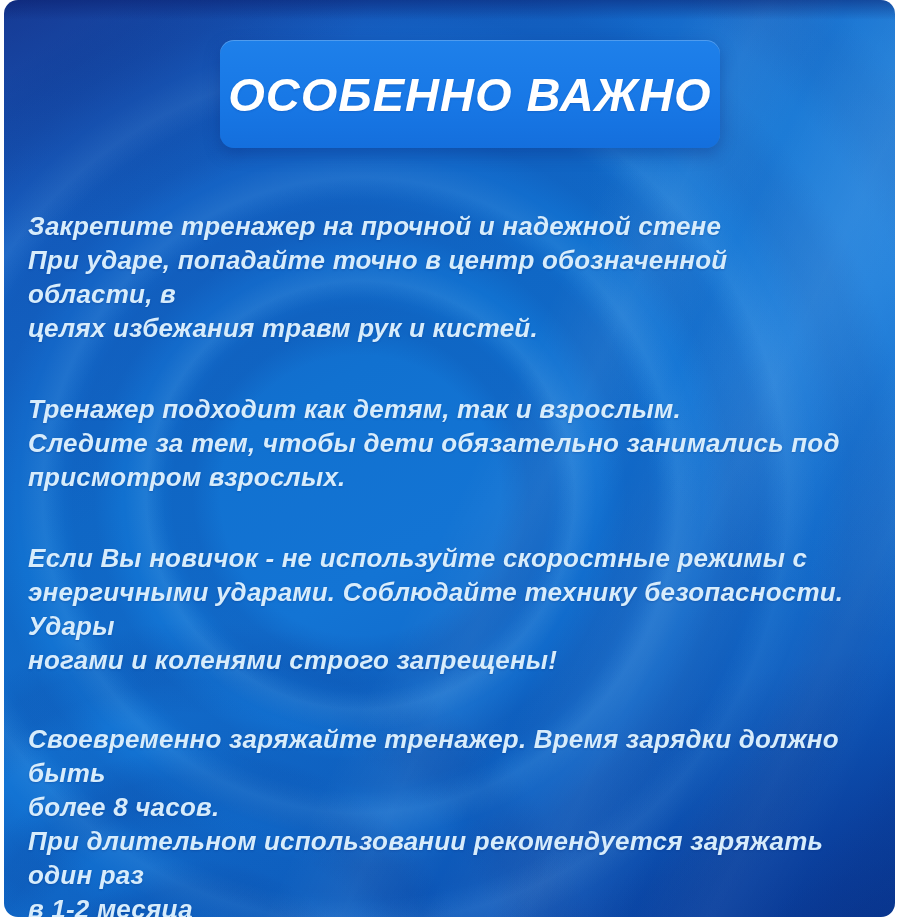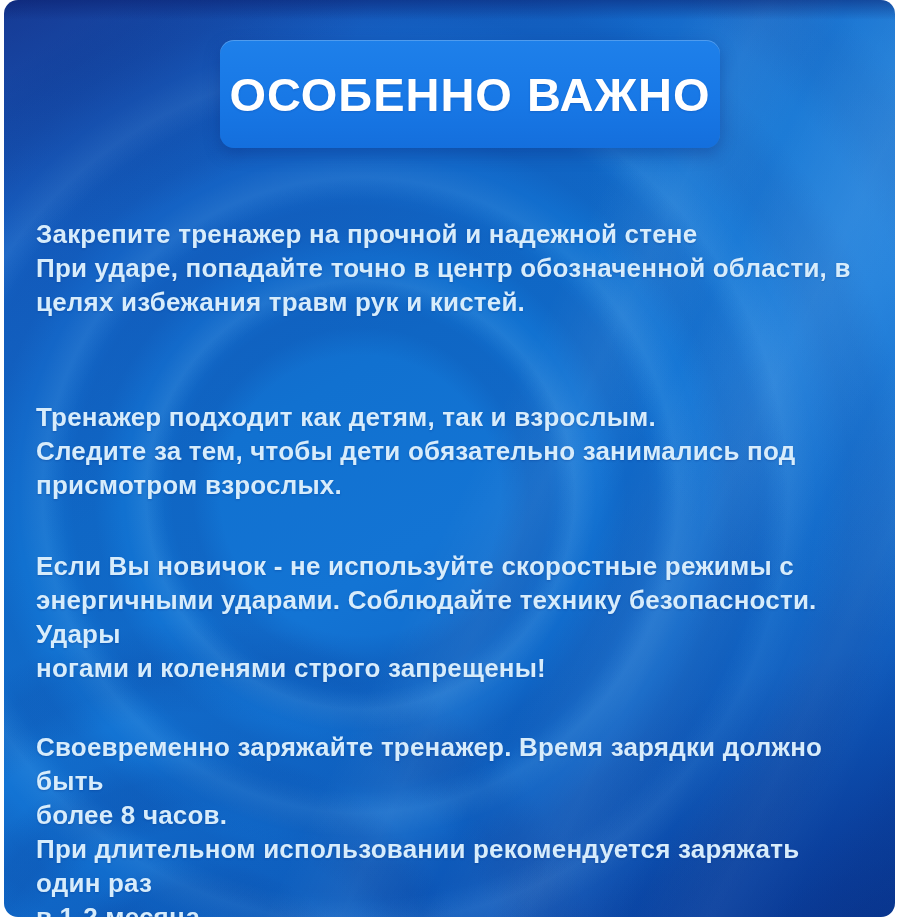--- a/index.html
+++ b/index.html
@@ -9,20 +9,21 @@
     height: 917px;
     background: #ffffff;
     font-family: "Liberation Sans", "DejaVu Sans", sans-serif;
     overflow: hidden;
   }
 
   .stage {
     position: relative;
     width: 899px;
     height: 917px;
+    font-style: italic;
   }
 
   
   .canvas {
     position: absolute;
     top: 0;
     bottom: 0;
     left: 4px;
     right: 4px;
     border-radius: 14px;
@@ -87,21 +88,21 @@
     font-weight: bold;
     letter-spacing: 1px;
     white-space: nowrap;
     text-shadow: 0 1px 2px rgba(10, 50, 140, 0.25);
   }
 
   .para {
     position: absolute;
     left: 24px;             
     right: 36px;
-    margin: 8px;
+    margin: 0;
     color: #d7ecfb;
     font-size: 26px;
     font-weight: bold;
     line-height: 34px;
     letter-spacing: 0.2px;
     white-space: pre-line;
     text-shadow: 0 1px 2px rgba(8, 45, 130, 0.30);
   }
 
   .p1 { top: 209px; }

